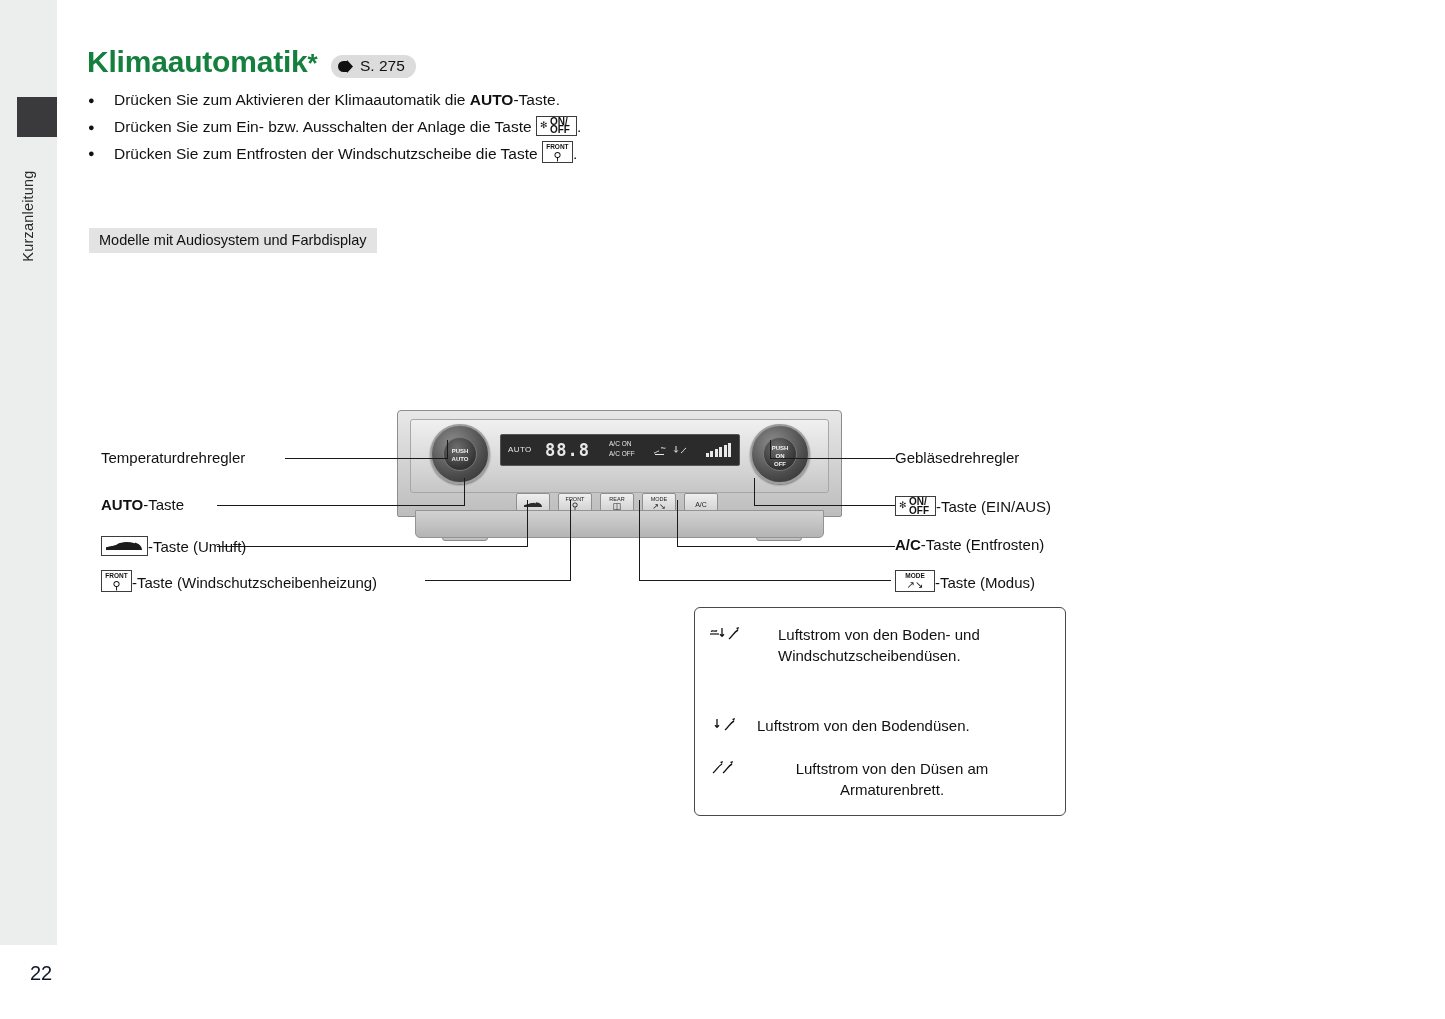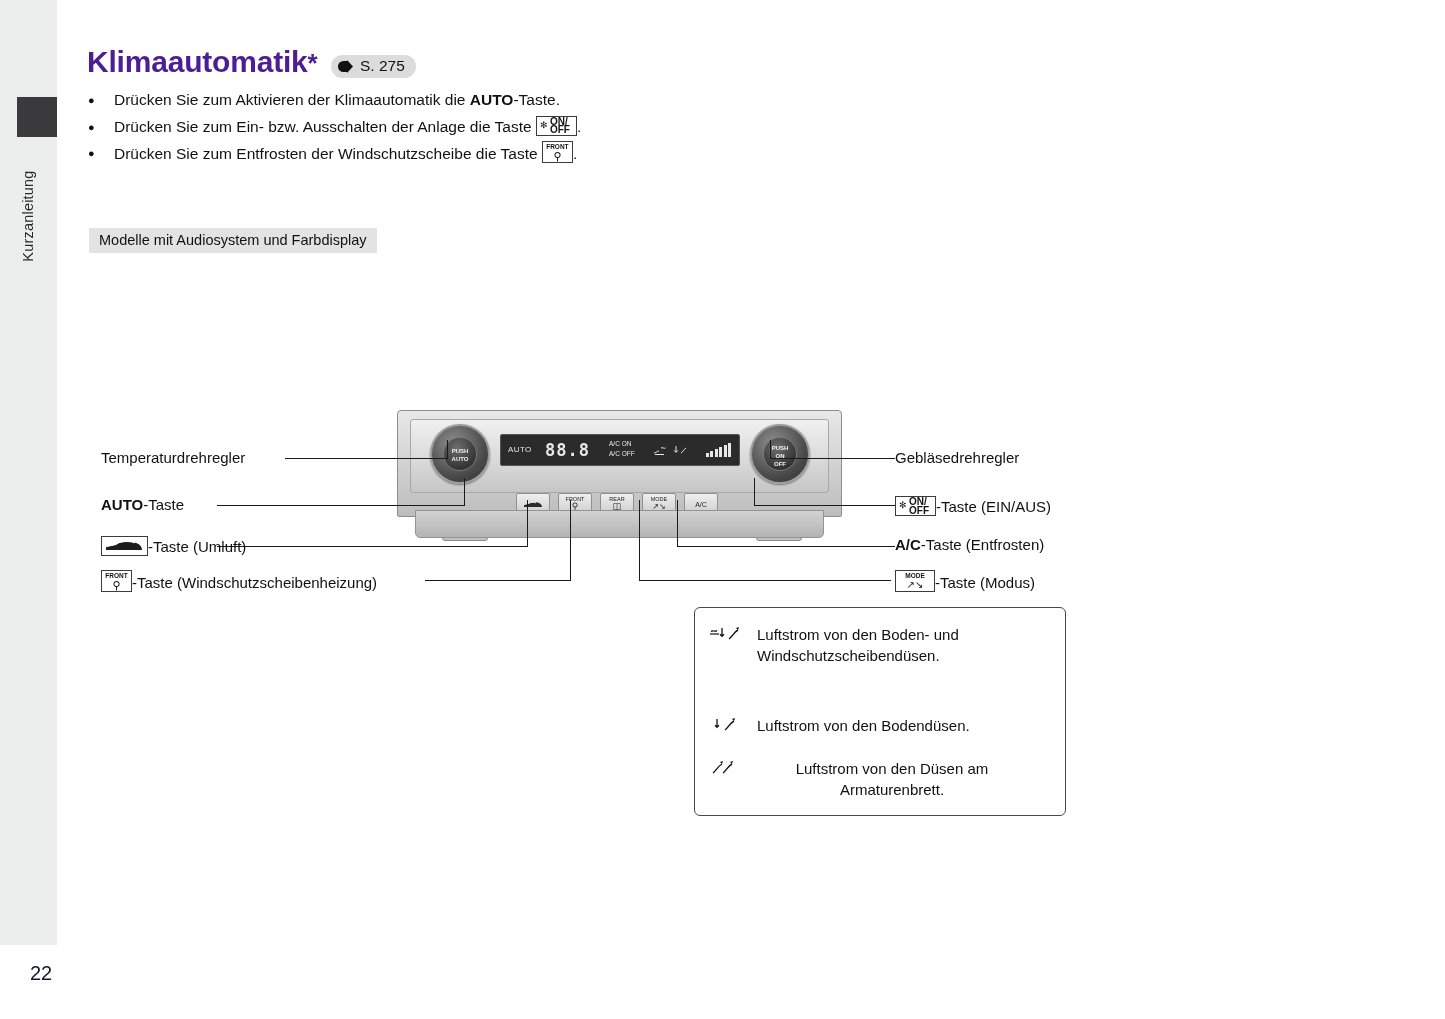--- a/index.html
+++ b/index.html
@@ -55,21 +55,21 @@
     width: 1388px; height: 1019px;
   }
 
   h1.title {
     position: absolute;
     left: 30px; top: 45px;
     margin: 0;
     font-size: 30px;
     font-weight: bold;
     letter-spacing: -0.2px;
-    color: #4c1d95;
+    color: #15803d;
   }
   .title-star {
     font-weight: bold;
     font-size: 26px;
   }
 
   
   .pill {
     display: inline-flex;
     align-items: center;
@@ -501,21 +501,21 @@
   <div class="callout" style="left:838px; top:449px;">Gebläsedrehregler</div>
 
   <div class="callout" style="left:838px; top:496px;"><span class="key key-onoff"><span class="fan">✻</span><span class="txt">ON/<br>OFF</span></span><span>-Taste (EIN/AUS)</span></div>
 
   <div class="callout" style="left:838px; top:536px;"><span class="b">A/C</span><span>-Taste (Entfrosten)</span></div>
 
   <div class="callout" style="left:838px; top:570px;"><span class="key key-mode"><span class="t1">MODE</span><span class="t2">↗↘</span></span><span>-Taste (Modus)</span></div>
 
   <div class="legend">
 
-    <div class="legend-row" style="left:0; top:16px;">
+    <div class="legend-row" style="left:0; top:16px;gap:21px;">
       <div class="legend-icon">
         <svg width="34" height="16" viewBox="0 0 34 16">
             <path d="M2 5.5c2-2 4 1 6-1" stroke="#111" stroke-width="1.2" fill="none"></path>
             <path d="M1 8h9" stroke="#111" stroke-width="1.2" fill="none"></path>
             <path d="M13 2v8M11 8.2 13 10.4 15 8.2" stroke="#111" stroke-width="1.3" fill="none"></path>
             <path d="M20 13c3-2 5-7 9-9" stroke="#111" stroke-width="1.4" fill="none"></path>
             <path d="M29 4l1-3-3 1z" fill="#111"></path>
           </svg>
       </div>
       <div class="legend-text">Luftstrom von den Boden- und Windschutzscheibendüsen.</div>

